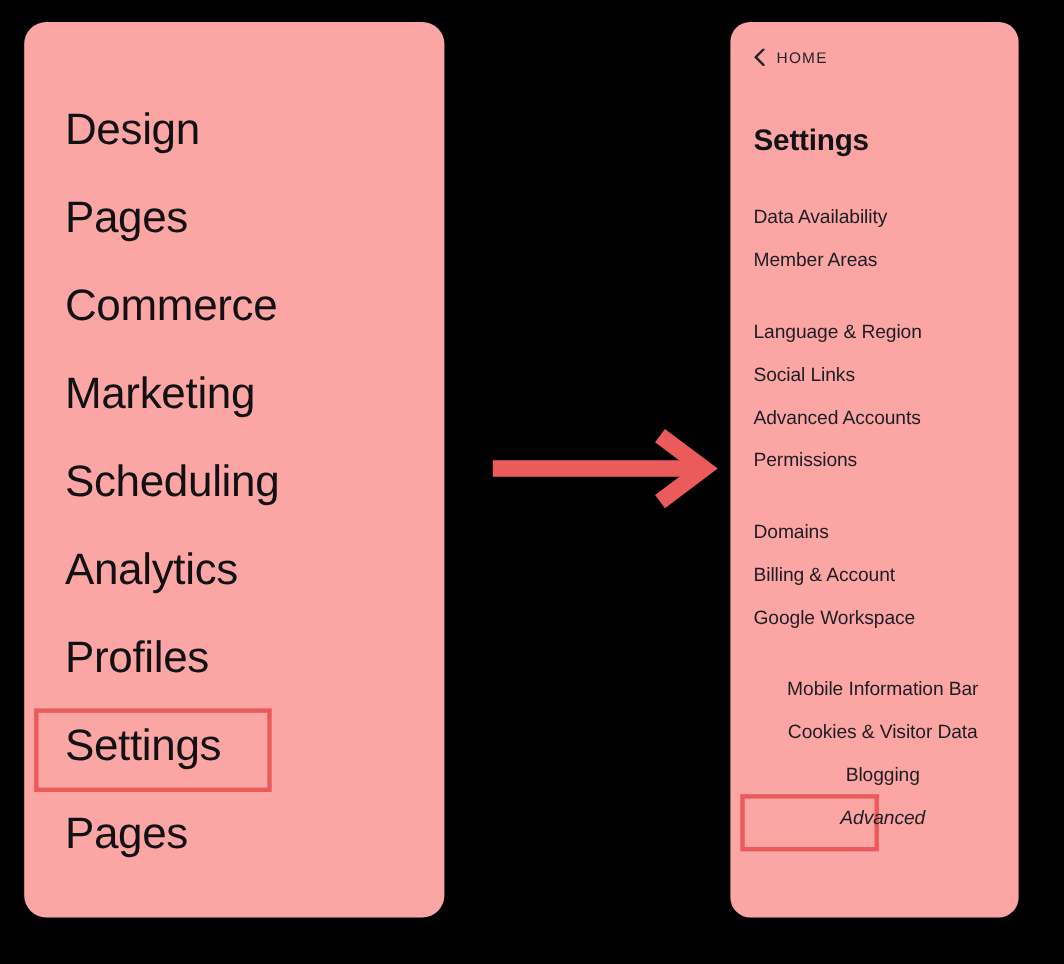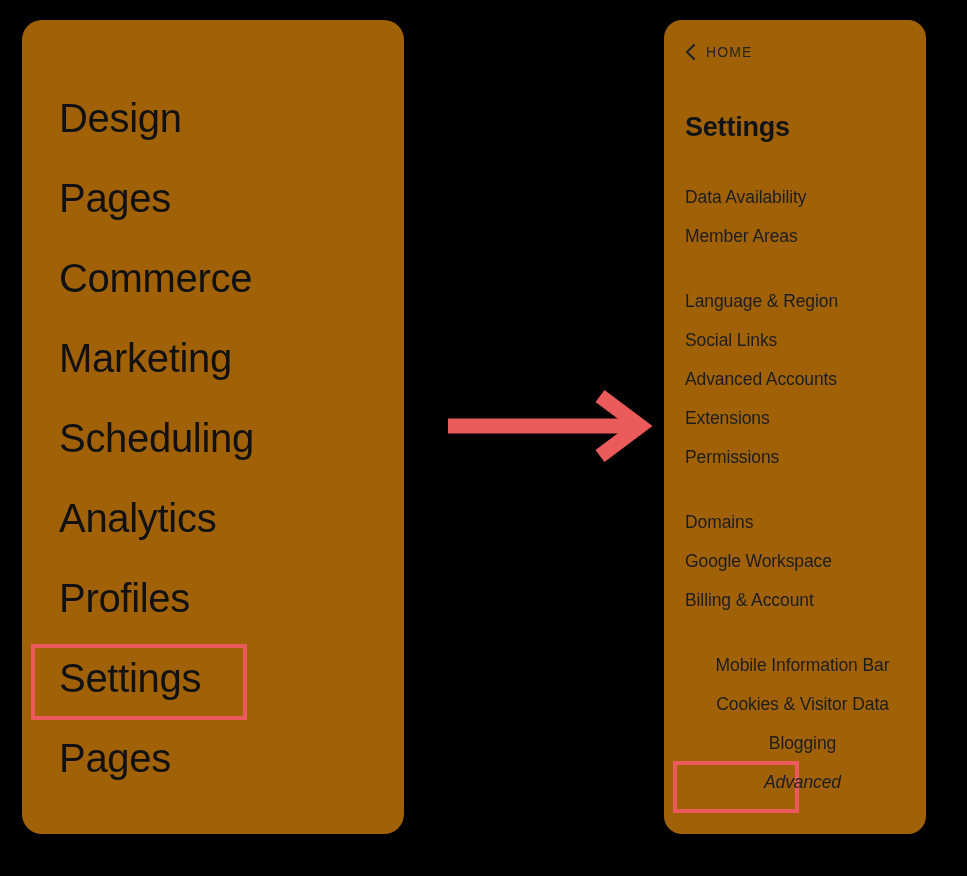--- a/index.html
+++ b/index.html
@@ -20,21 +20,21 @@
     position: absolute;
     left: 0; top: 0;
     width: 967px;
     height: 876px;
     background: #000000;
   }
 
   
   .panel {
     position: absolute;
-    background: #a16207;
+    background: #fca5a5;
     border-radius: 18px;
     overflow: hidden;
   }
 
   #left-panel {
     left: 22px;
     top: 20px;
     width: 382px;
     height: 814px;
     border-radius: 20px;
@@ -197,27 +197,26 @@
 
     <div id="right-menu">
         <div class="rgroup">
           <div class="right-item"><span class="label">Data Availability</span></div>
           <div class="right-item"><span class="label">Member Areas</span></div>
         </div>
         <div class="rgroup">
           <div class="right-item"><span class="label">Language &amp; Region</span></div>
           <div class="right-item"><span class="label">Social Links</span></div>
           <div class="right-item"><span class="label">Advanced Accounts</span></div>
-          <div class="right-item"><span class="label">Extensions</span></div>
           <div class="right-item"><span class="label">Permissions</span></div>
         </div>
         <div class="rgroup">
           <div class="right-item"><span class="label">Domains</span></div>
+          <div class="right-item"><span class="label">Billing &amp; Account</span></div>
           <div class="right-item"><span class="label">Google Workspace</span></div>
-          <div class="right-item"><span class="label">Billing &amp; Account</span></div>
         </div>
         <div class="rgroup">
           <div class="right-item"><span class="label">Mobile Information Bar</span></div>
           <div class="right-item"><span class="label">Cookies &amp; Visitor Data</span></div>
           <div class="right-item"><span class="label">Blogging</span></div>
           <div class="right-item highlighted"><span class="hl-box"></span><span class="label">Advanced</span></div>
         </div>
       </div>
   </div>
 

